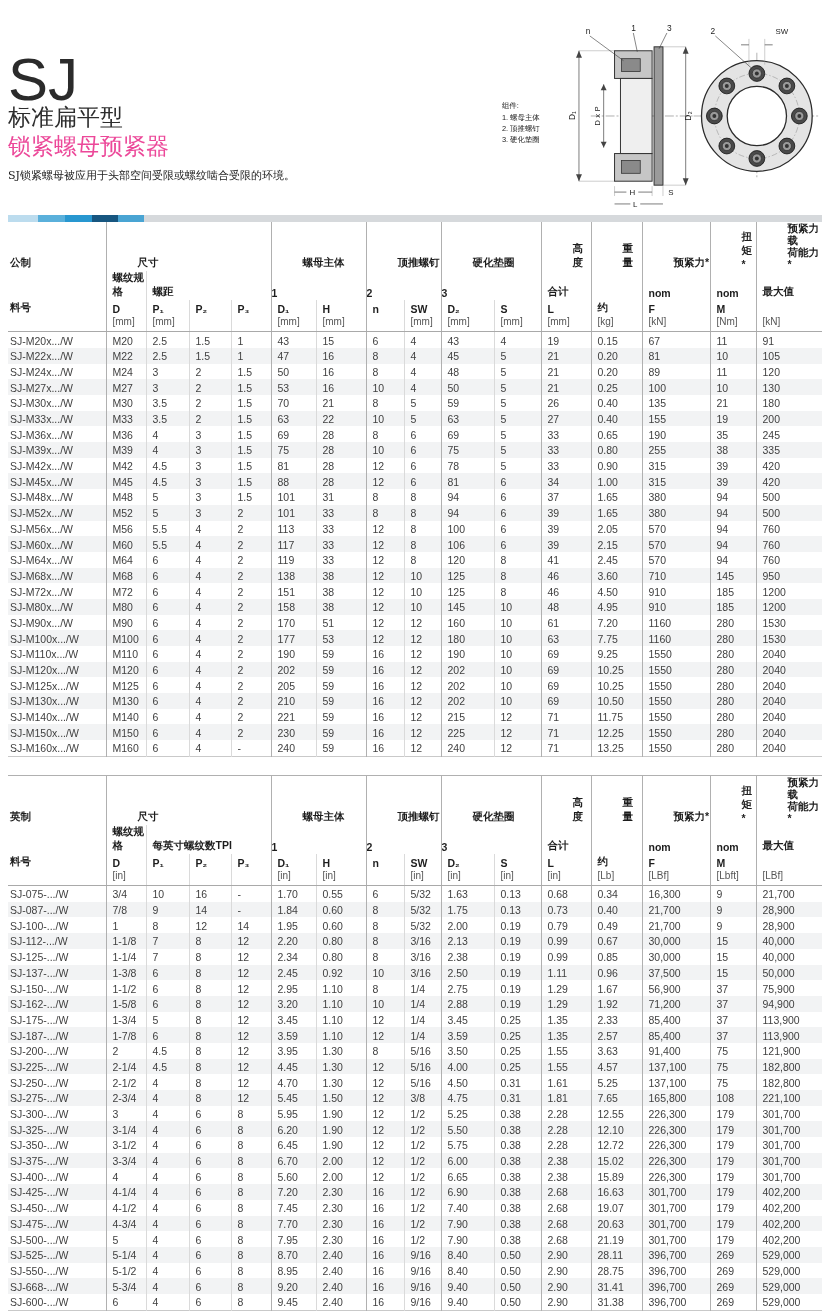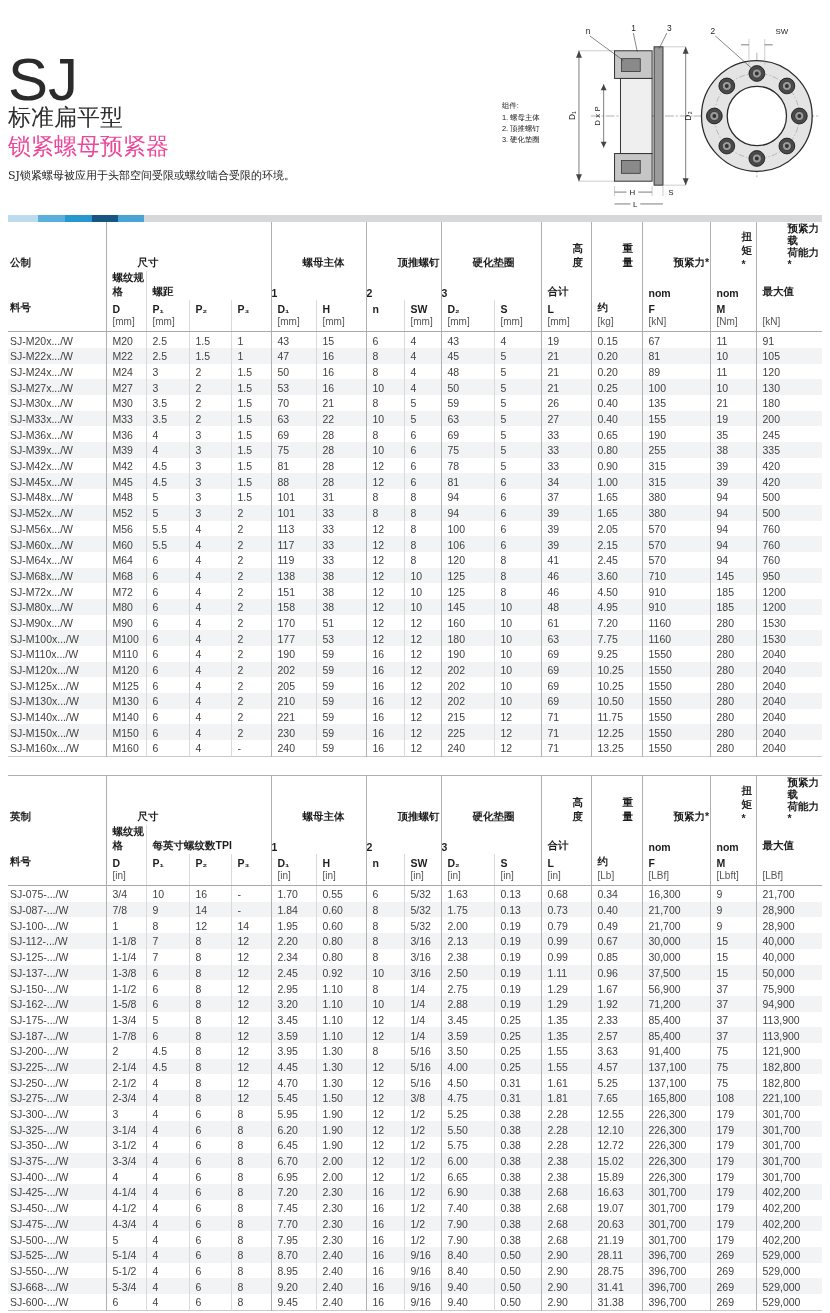--- a/index.html
+++ b/index.html
@@ -1158,21 +1158,21 @@
           <td class="gb">226,300</td>
           <td class="gb">179</td>
           <td class="gb">301,700</td>
         </tr>
         <tr>
           <td class="c0">SJ-400-.../W</td>
           <td class="gb">4</td>
           <td class="ib">4</td>
           <td class="ib">6</td>
           <td class="ib">8</td>
-          <td class="gb">6.95</td>
+          <td class="gb">5.60</td>
           <td class="ib">2.00</td>
           <td class="gb">12</td>
           <td class="ib">1/2</td>
           <td class="gb">6.65</td>
           <td class="ib">0.38</td>
           <td class="gb">2.38</td>
           <td class="gb">15.89</td>
           <td class="gb">226,300</td>
           <td class="gb">179</td>
           <td class="gb">301,700</td>

